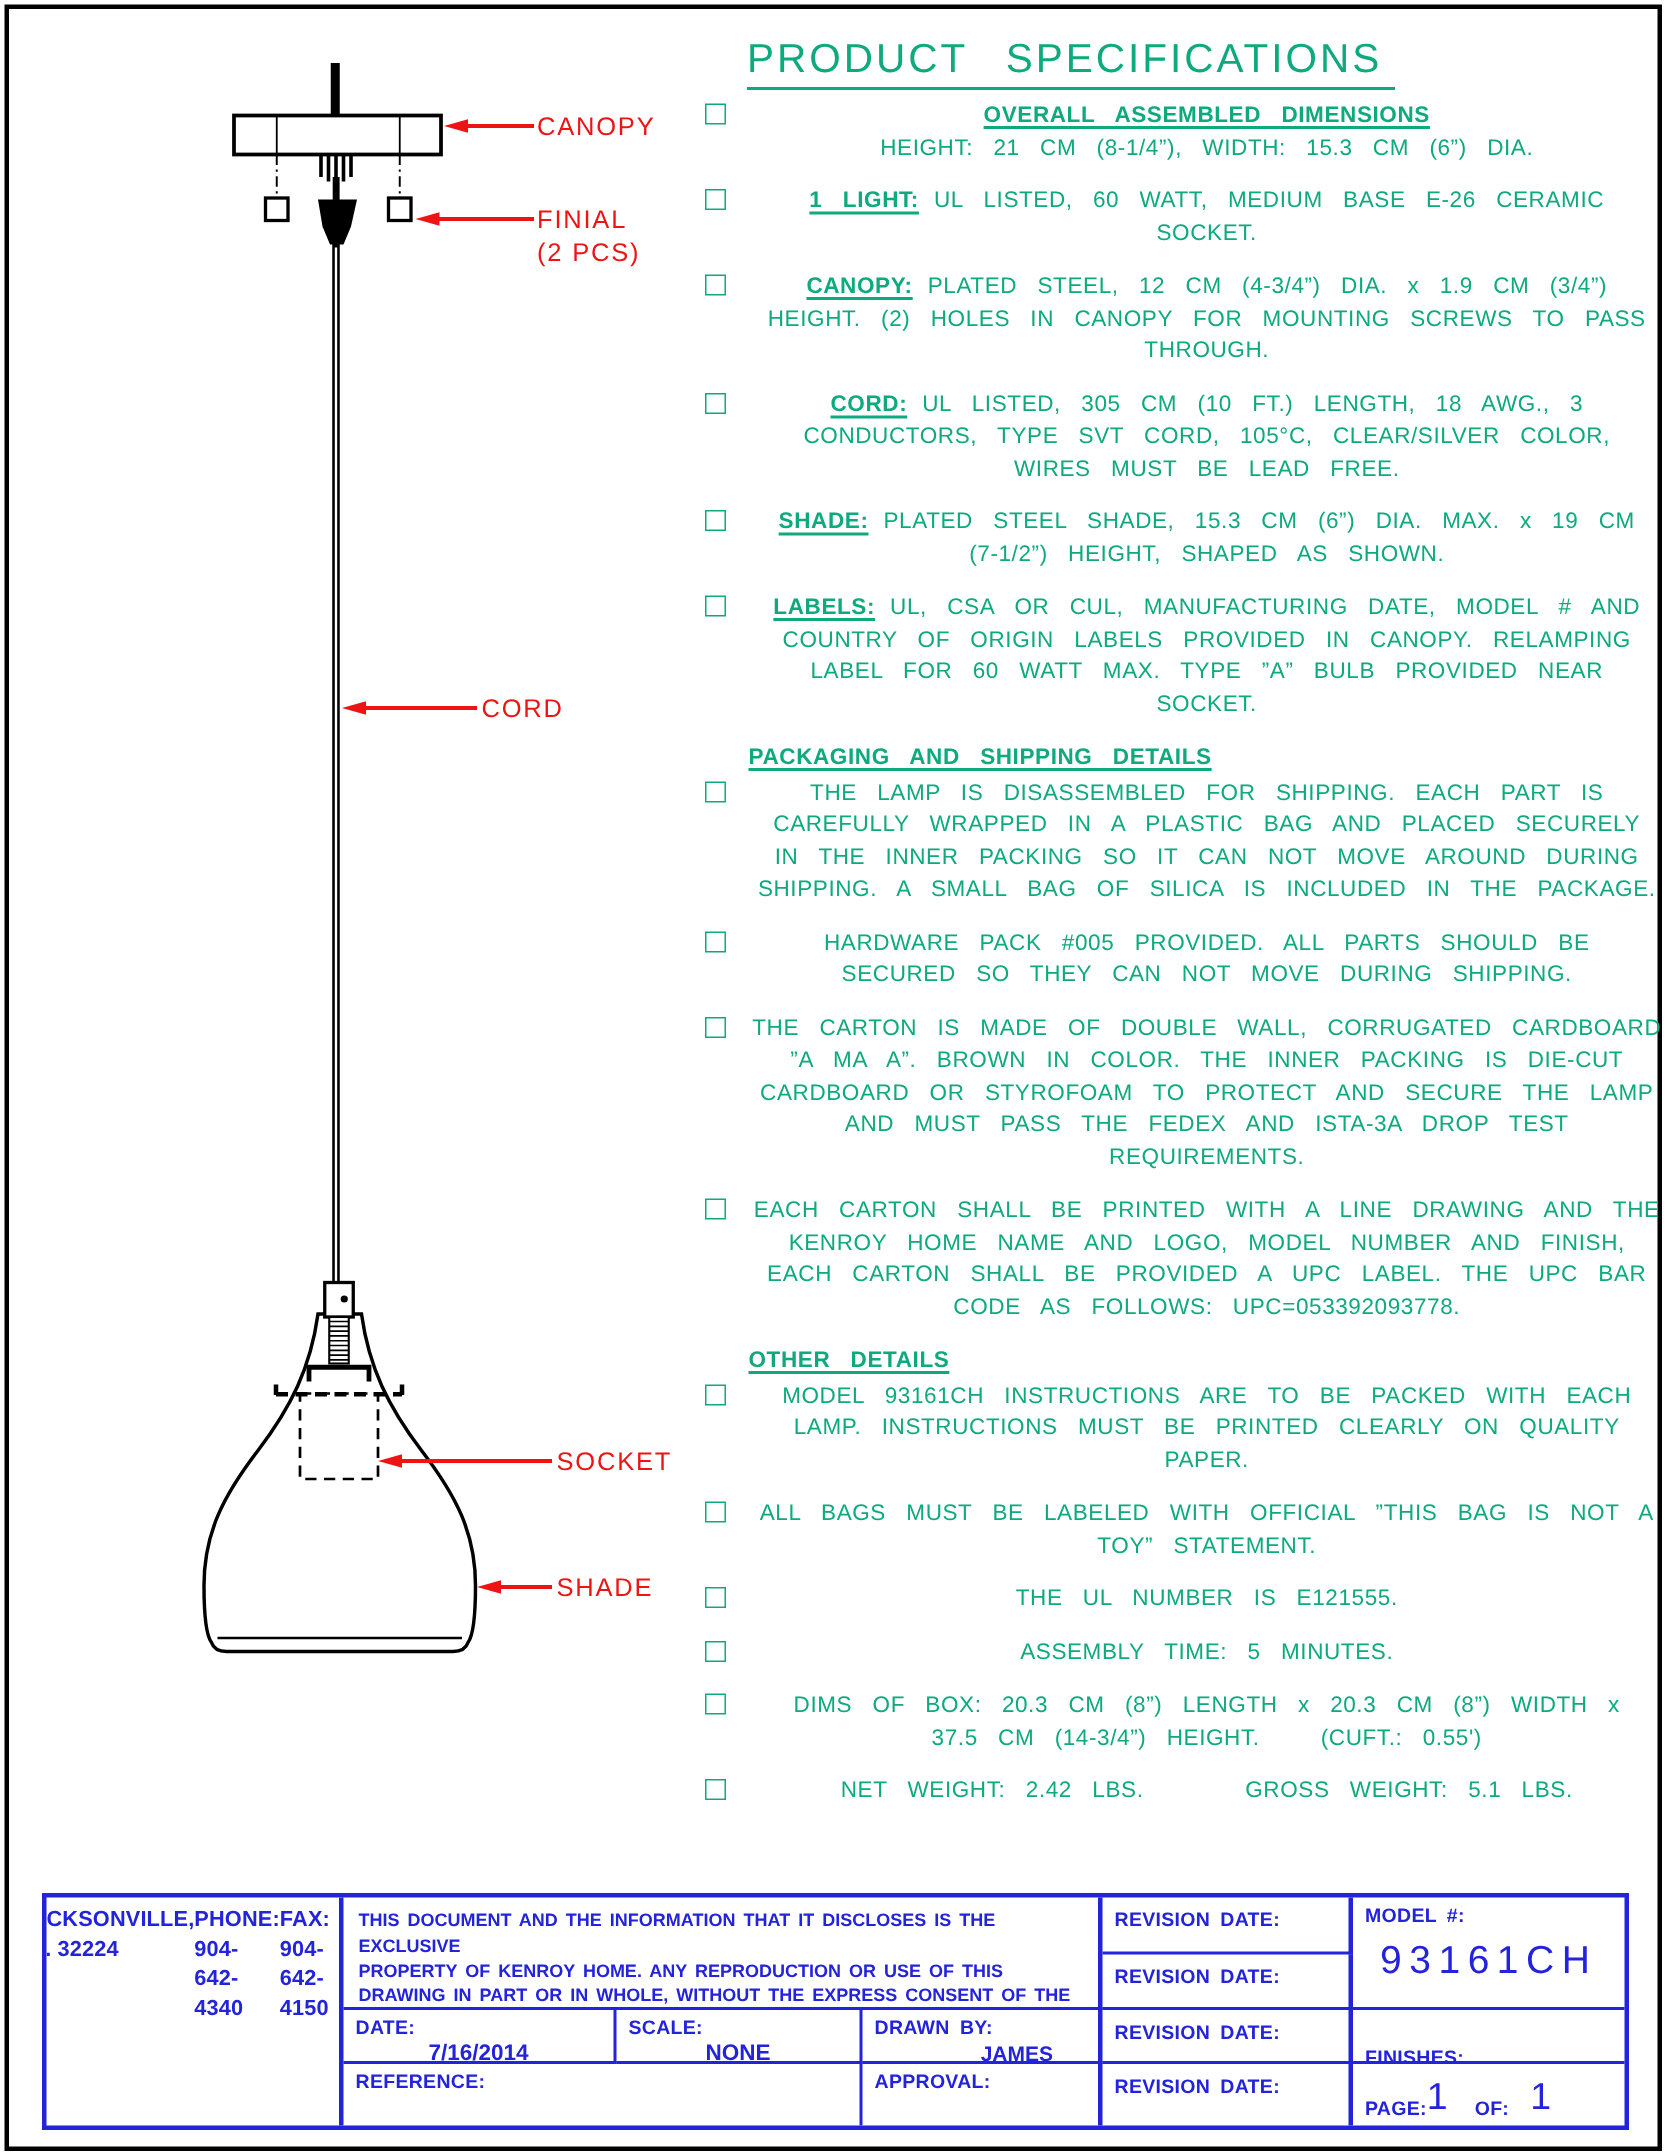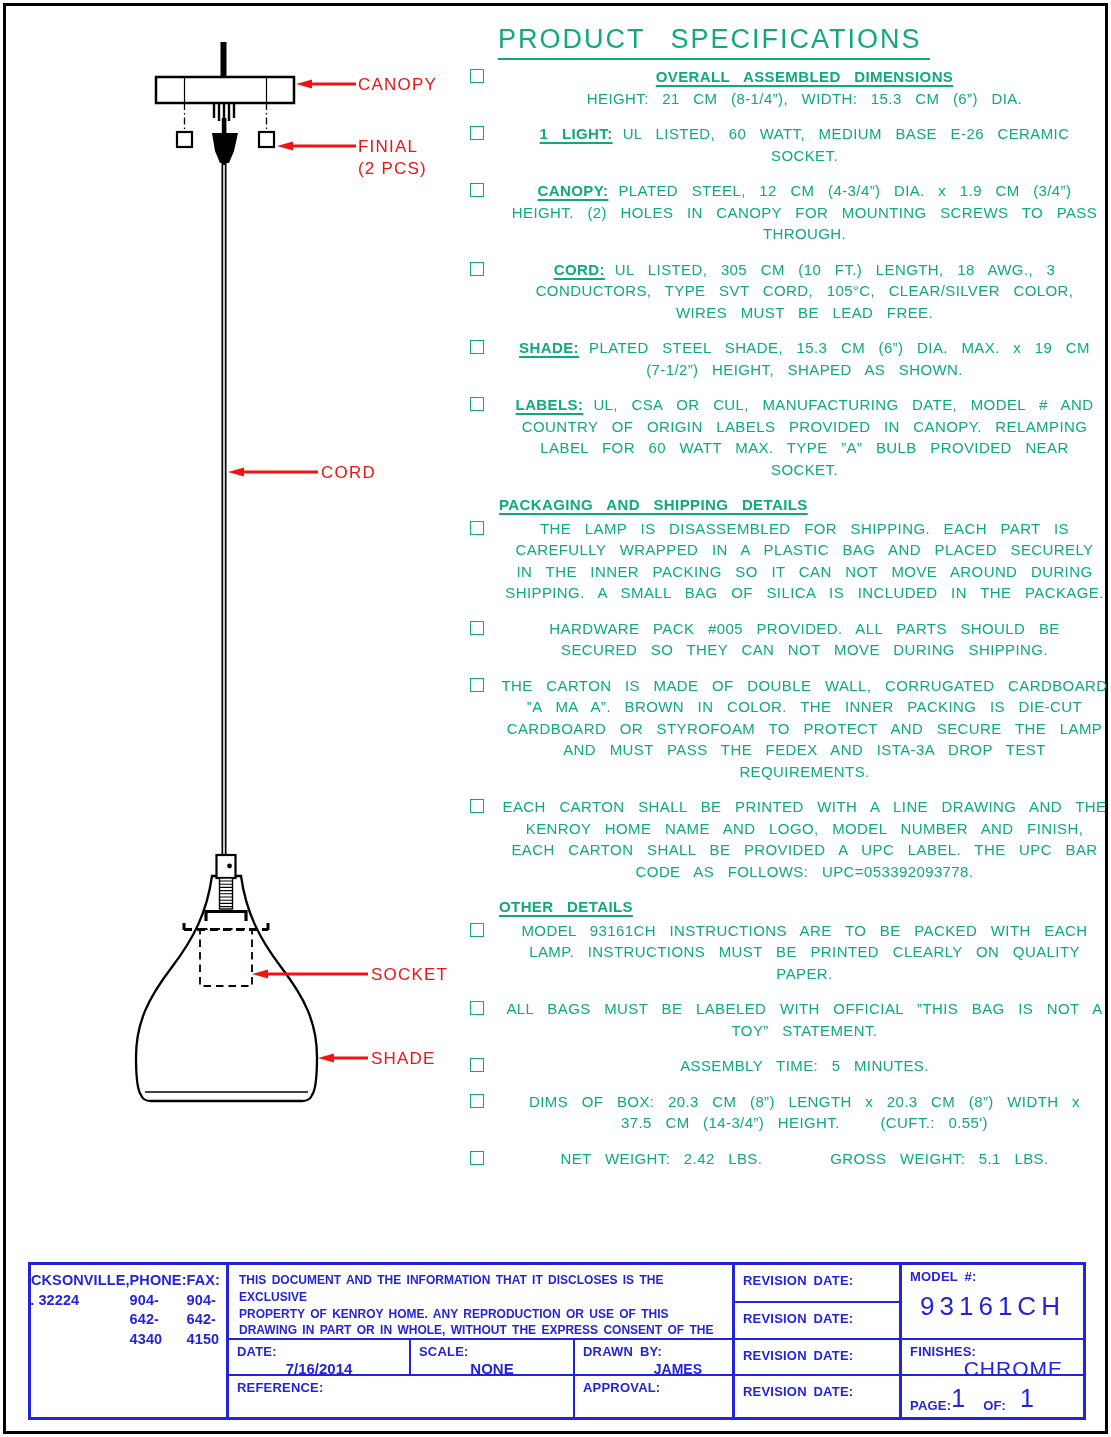--- a/index.html
+++ b/index.html
@@ -63,21 +63,21 @@
   .tb-address{grid-column:1;grid-row:1/5;display:flex;flex-direction:row;justify-content:flex-end;padding:6px 6px 10px 9px;}
   .tb-address div{font-size:14.5px;font-weight:bold;line-height:19.5px;letter-spacing:.1px;}
   .tb-disclaimer{grid-column:2/5;grid-row:1/3;font-size:12px;font-weight:bold;line-height:16.8px;word-spacing:2px;white-space:pre-wrap;padding:7px 10px;}
   .tb-date{grid-column:2;grid-row:3;}
   .tb-scale{grid-column:3;grid-row:3;}
   .tb-drawn{grid-column:4;grid-row:3;}
   .tb-reference{grid-column:2/4;grid-row:4;}
   .tb-approval{grid-column:4;grid-row:4;}
   .tb-rev{grid-column:5;padding-top:6px;}
   .tb-model{grid-column:6;grid-row:1/3;}
-  .tb-finishes{grid-column:6;grid-row:3;}
+  .tb-finishes{grid-column:6;grid-row:3;margin-top:20px;}
   .tb-page{grid-column:6;grid-row:4;display:flex;align-items:flex-end;}
   .tb-value-center{text-align:center;font-size:15px;font-weight:bold;margin-top:1px;word-spacing:2px;}
   .tb-drawn-value{text-align:right;font-size:14px;font-weight:bold;padding-right:22px;margin-top:2px;}
   .tb-ref-value{text-align:center;font-size:17px;letter-spacing:1px;word-spacing:9px;margin-top:20px;}
   .tb-model-value{text-align:center;font-size:26px;letter-spacing:5px;margin-top:7px;}
   .tb-finishes-value{text-align:right;font-size:21px;letter-spacing:1px;padding-right:12px;margin-top:-2px;}
   .tb-big{font-size:25px;margin-top:9px;}
   .tb-page .tb-big:first-of-type{margin-left:24px;}
   .tb-of{margin-left:18px;}
   .tb-page .tb-big:last-of-type{margin-left:14px;}
@@ -219,20 +219,24 @@
 LAMP. INSTRUCTIONS MUST BE PRINTED CLEARLY ON QUALITY
 PAPER.</span></div>
   </div>
       <div class="spec-item">
     <span class="spec-checkbox"></span>
     <div class="spec-text"><span class="spec-body">ALL BAGS MUST BE LABELED WITH OFFICIAL ”THIS BAG IS NOT A
 TOY” STATEMENT.</span></div>
   </div>
       <div class="spec-item">
     <span class="spec-checkbox"></span>
+    <div class="spec-text"><span class="spec-body">THE UL NUMBER IS E121555.</span></div>
+  </div>
+      <div class="spec-item">
+    <span class="spec-checkbox"></span>
     <div class="spec-text"><span class="spec-body">ASSEMBLY TIME: 5 MINUTES.</span></div>
   </div>
       <div class="spec-item">
     <span class="spec-checkbox"></span>
     <div class="spec-text"><span class="spec-body">DIMS OF BOX: 20.3 CM (8”) LENGTH x 20.3 CM (8”) WIDTH x
 37.5 CM (14-3/4”) HEIGHT.   (CUFT.: 0.55')</span></div>
   </div>
       <div class="spec-item">
     <span class="spec-checkbox"></span>
     <div class="spec-text"><span class="spec-body">NET WEIGHT: 2.42 LBS.     GROSS WEIGHT: 5.1 LBS.</span></div>

